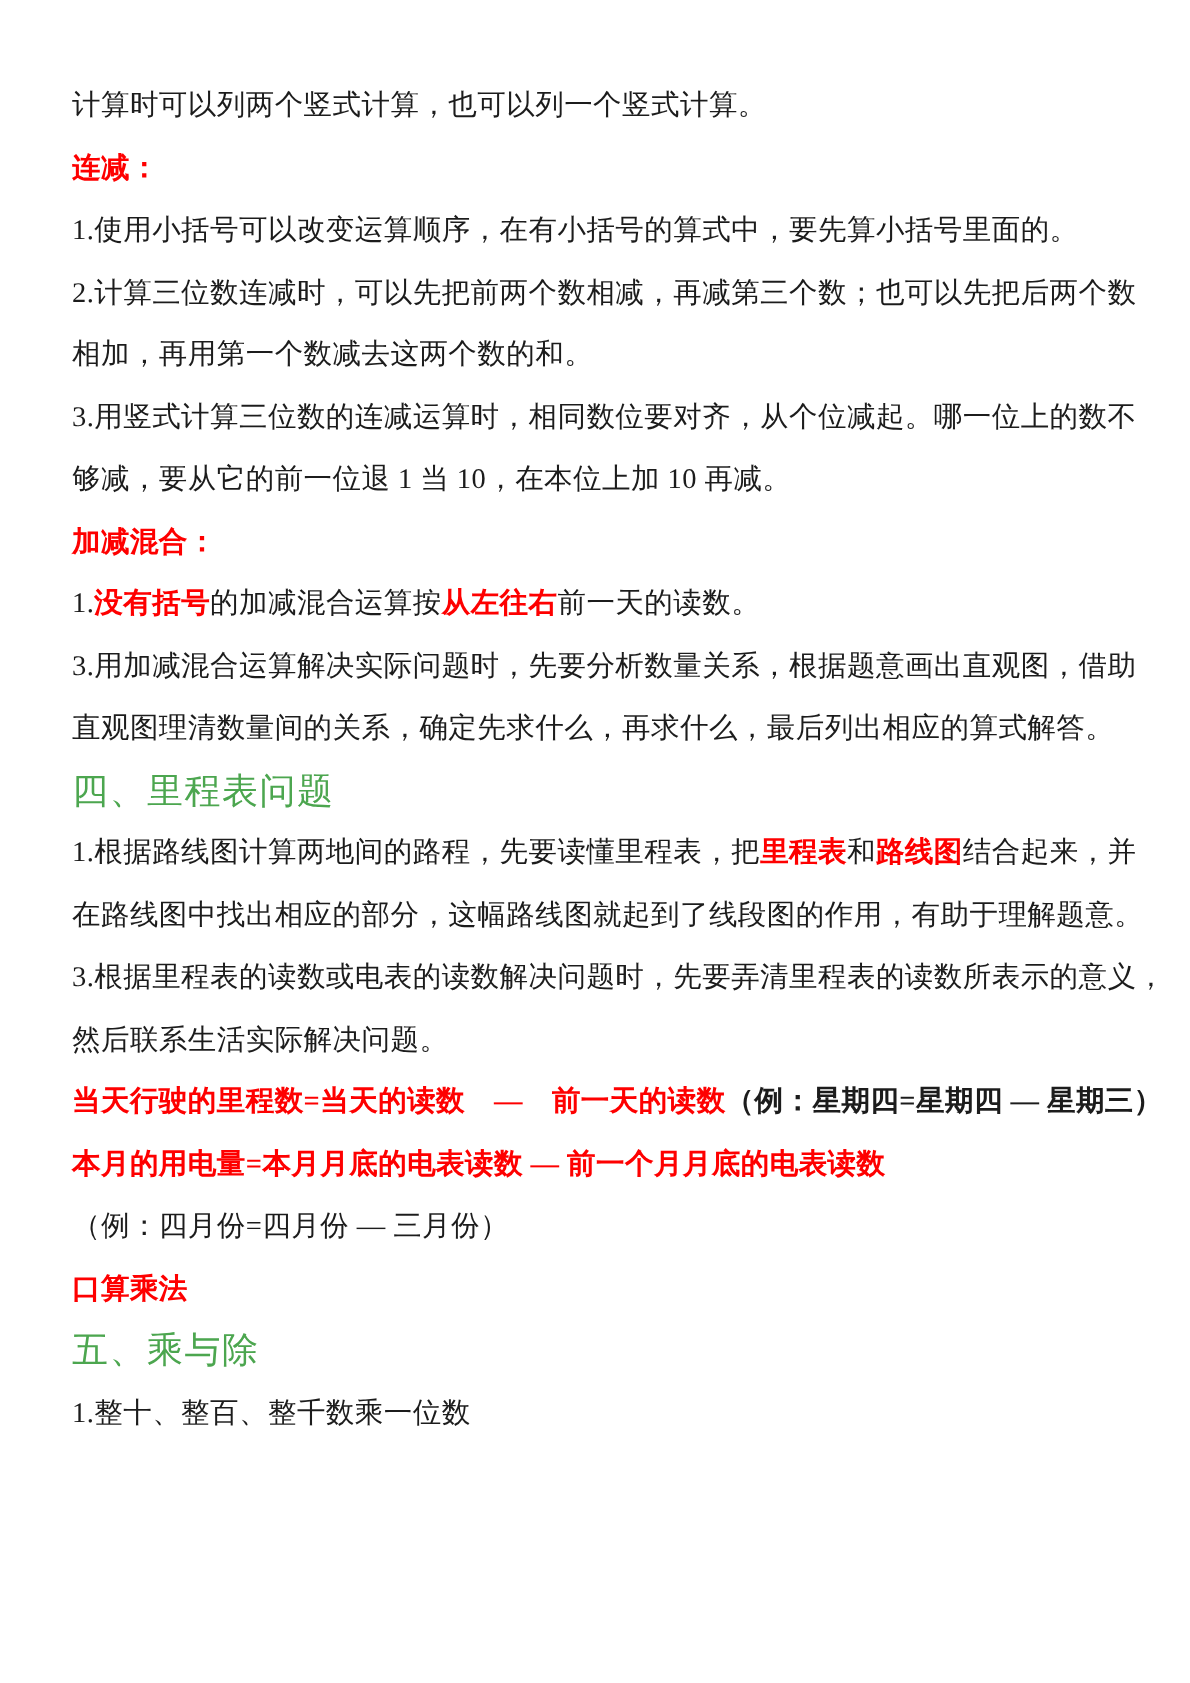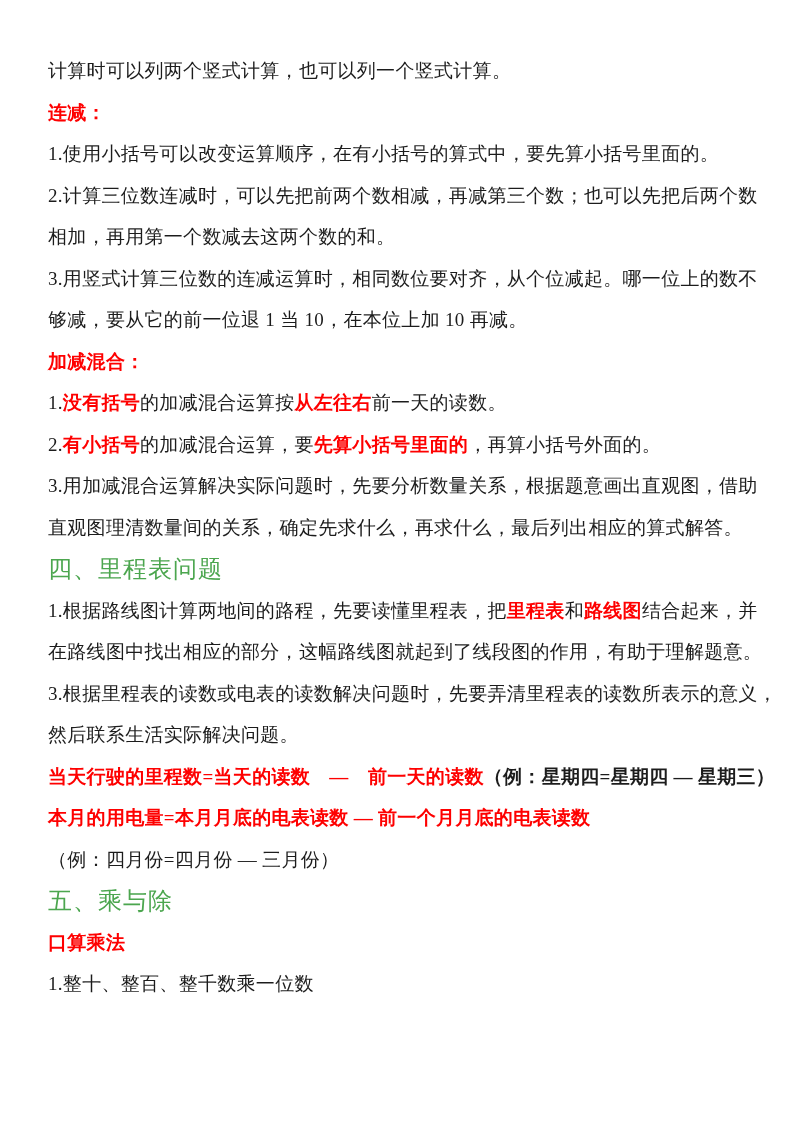--- a/index.html
+++ b/index.html
@@ -47,28 +47,27 @@
   <div id="lines-container">
       <div class="line body"><span class="seg-body">计算时可以列两个竖式计算，也可以列一个竖式计算。</span></div>
       <div class="line red-label"><span class="seg-red">连减：</span></div>
       <div class="line body"><span class="seg-body">1.使用小括号可以改变运算顺序，在有小括号的算式中，要先算小括号里面的。</span></div>
       <div class="line body"><span class="seg-body">2.计算三位数连减时，可以先把前两个数相减，再减第三个数；也可以先把后两个数</span></div>
       <div class="line body"><span class="seg-body">相加，再用第一个数减去这两个数的和。</span></div>
       <div class="line body"><span class="seg-body">3.用竖式计算三位数的连减运算时，相同数位要对齐，从个位减起。哪一位上的数不</span></div>
       <div class="line body"><span class="seg-body">够减，要从它的前一位退 1 当 10，在本位上加 10 再减。</span></div>
       <div class="line red-label"><span class="seg-red">加减混合：</span></div>
       <div class="line body"><span class="seg-body">1.</span><span class="seg-red">没有括号</span><span class="seg-body">的加减混合运算按</span><span class="seg-red">从左往右</span><span class="seg-body">前一天的读数。</span></div>
-      <div class="line body"><span class="seg-body">2.</span><span class="seg-red">有小括号</span><span class="seg-body">的加减混合运算，要</span><span class="seg-red">先算小括号里面的</span><span class="seg-body">，再算小括号外面的。</span></div>
       <div class="line body"><span class="seg-body">3.用加减混合运算解决实际问题时，先要分析数量关系，根据题意画出直观图，借助</span></div>
       <div class="line body"><span class="seg-body">直观图理清数量间的关系，确定先求什么，再求什么，最后列出相应的算式解答。</span></div>
       <div class="line green-heading"><span class="seg-green">四、里程表问题</span></div>
       <div class="line body"><span class="seg-body">1.根据路线图计算两地间的路程，先要读懂里程表，把</span><span class="seg-red">里程表</span><span class="seg-body">和</span><span class="seg-red">路线图</span><span class="seg-body">结合起来，并</span></div>
       <div class="line body"><span class="seg-body">在路线图中找出相应的部分，这幅路线图就起到了线段图的作用，有助于理解题意。</span></div>
       <div class="line body"><span class="seg-body">3.根据里程表的读数或电表的读数解决问题时，先要弄清里程表的读数所表示的意义，</span></div>
       <div class="line body"><span class="seg-body">然后联系生活实际解决问题。</span></div>
       <div class="line formula-line"><span class="seg-red">当天行驶的里程数=当天的读数　—　前一天的读数</span><span class="seg-body">（例：星期四=星期四 — 星期三）</span></div>
       <div class="line formula-line"><span class="seg-red">本月的用电量=本月月底的电表读数 — 前一个月月底的电表读数</span></div>
       <div class="line body"><span class="seg-body">（例：四月份=四月份 — 三月份）</span></div>
+      <div class="line red-label"><span class="seg-red">口算乘法</span></div>
       <div class="line green-heading"><span class="seg-green">五、乘与除</span></div>
-      <div class="line red-label"><span class="seg-red">口算乘法</span></div>
       <div class="line body"><span class="seg-body">1.整十、整百、整千数乘一位数</span></div>
     </div>
 </div>
 
 </body></html>

